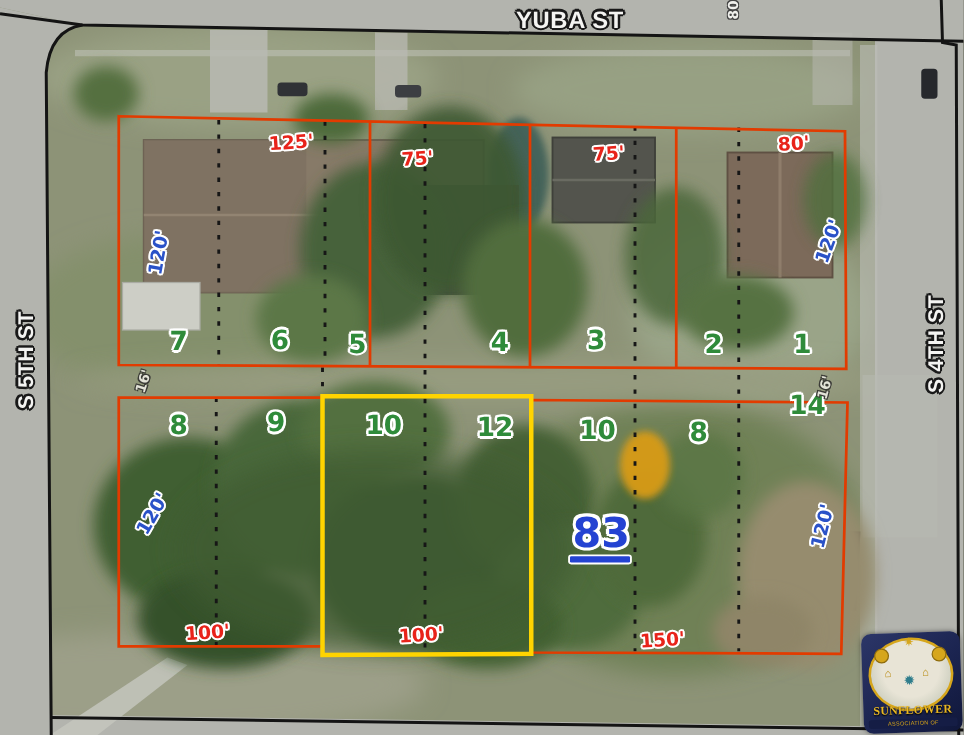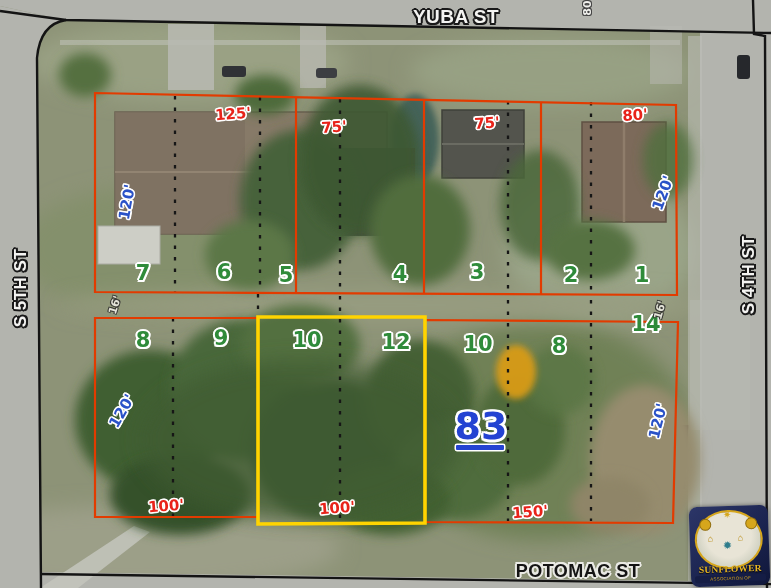--- a/index.html
+++ b/index.html
@@ -49,21 +49,21 @@
   .gapdim{
     font-family:"DejaVu Sans",sans-serif;font-weight:bold;font-size:11px;color:#e3e3d8;
     text-shadow:-1px -1px 0 #3c3c38,1px -1px 0 #3c3c38,-1px 1px 0 #3c3c38,1px 1px 0 #3c3c38;
   }
   .edge80{
     font-family:"DejaVu Sans",sans-serif;font-weight:bold;font-size:11px;color:#f0f0ec;
     text-shadow:-1px -1px 0 #444,1px -1px 0 #444,-1px 1px 0 #444,1px 1px 0 #444;
   }
   
   .parcel{
-    font-family:"DejaVu Sans",sans-serif;font-weight:bold;font-size:38px;color:#2443d2;
+    font-family:"DejaVu Sans",sans-serif;font-weight:bold;font-size:33px;color:#2443d2;
     text-shadow:-2px -2px 0 #fff,2px -2px 0 #fff,-2px 2px 0 #fff,2px 2px 0 #fff,
       0 -2.5px 0 #fff,0 2.5px 0 #fff,-2.5px 0 0 #fff,2.5px 0 0 #fff;
   }
   .parcel-underline{
     position:absolute;left:456px;top:445px;width:48px;height:5px;background:#2443d2;
     box-shadow:0 0 0 1.5px #fff;border-radius:1px;
   }
   
   .logo{
     position:absolute;left:690px;top:506px;width:79px;height:80px;
@@ -214,21 +214,20 @@
       <polygon points="95,318 258,318 258,517 95,517"></polygon>
       <polygon points="425,320 678,322 673,523 425,522"></polygon>
     </g>
 
     <polygon points="258,317 425,317 425,523 258,524" fill="none" stroke="#ffd400" stroke-width="3.6"></polygon>
   </svg>
 
   <div class="lbl street" style="left:456px;top:17px;">YUBA ST</div>
   <div class="lbl street vert90" style="left:21px;top:288px;font-size:17px;">S 5TH ST</div>
   <div class="lbl street vert90" style="left:749px;top:275px;font-size:17px;">S 4TH ST</div>
-  <div class="lbl street-dark" style="left:578px;top:571px;">POTOMAC ST</div>
   <div class="lbl edge80" style="left:587px;top:8px;transform:translate(-50%,-50%) rotate(-90deg);">80</div>
 
   <div class="lbl lotnum" style="left:143px;top:273px;">7</div>
   <div class="lbl lotnum" style="left:224px;top:272px;">6</div>
   <div class="lbl lotnum" style="left:286px;top:275px;">5</div>
   <div class="lbl lotnum" style="left:400px;top:274px;">4</div>
   <div class="lbl lotnum" style="left:477px;top:272px;">3</div>
   <div class="lbl lotnum" style="left:571px;top:275px;">2</div>
   <div class="lbl lotnum" style="left:642px;top:275px;">1</div>
 

